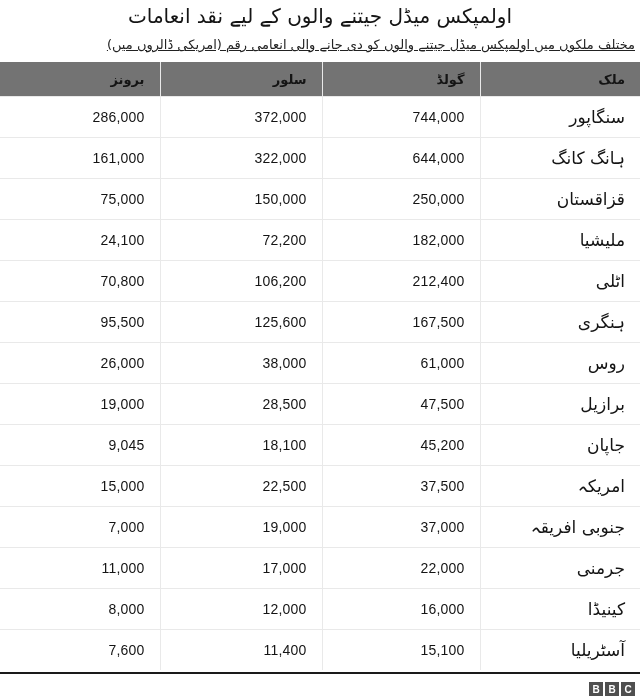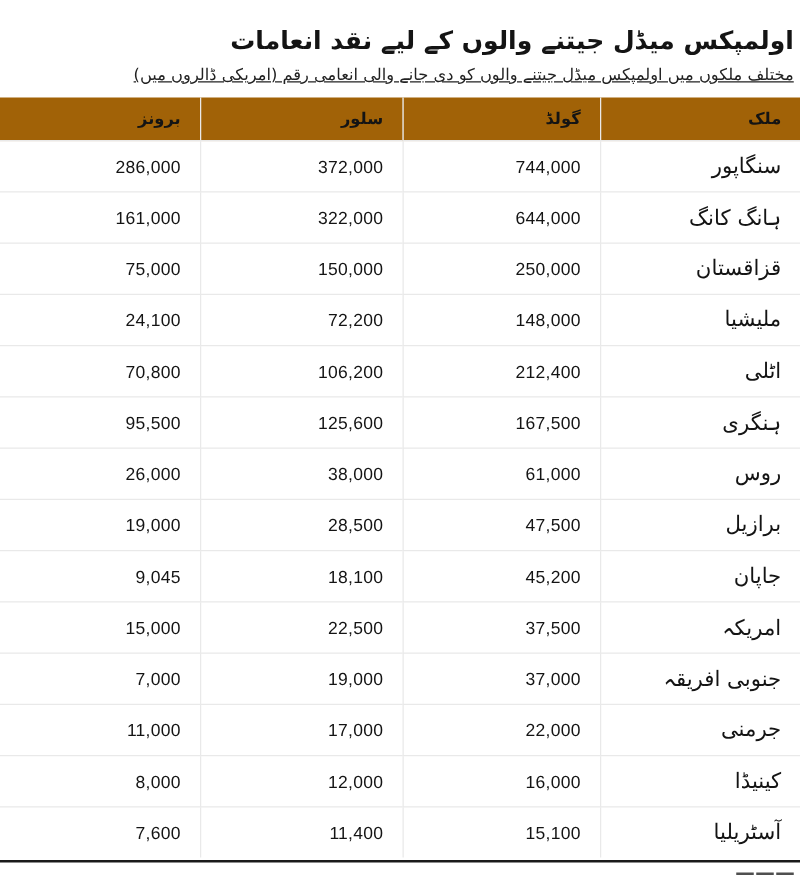--- a/index.html
+++ b/index.html
@@ -1,33 +1,33 @@
 <!DOCTYPE html>
 <html lang="ur" dir="rtl"><head>
 <meta charset="utf-8">
 <style>
   html,body { margin:0; padding:0; }
   body {
     width:640px; height:700px; background:#ffffff; overflow:hidden;
     font-family:"DejaVu Sans", sans-serif; direction:rtl; color:#141414;
   }
   .title {
-    font-size:20px; font-weight:bold; text-align:right;
-    margin:20px 5px 0 5px; line-height:24px; color:#141414;
+    font-size:20px; font-weight:normal; text-align:center;
+    margin:4px 5px 0 5px; line-height:24px; color:#141414;
   }
   .subtitle {
     font-size:13px; text-align:right; margin:7px 5px 0 5px;
     line-height:19px; color:#222222; font-weight:normal;text-decoration:underline;
   }
   table.prize-table {
     width:640px; border-collapse:collapse; border:hidden;
     table-layout:fixed; margin-top:8px;
   }
   .prize-table th {
-    background:#a16207; height:34px; font-size:13px; font-weight:bold;
+    background:#737373; height:34px; font-size:13px; font-weight:bold;
     text-align:right; padding:0 15px 0 4px; border:1px solid #e9e9e9;
     vertical-align:middle; color:#141414;
   }
   .prize-table td {
     height:40px; font-size:17px; text-align:right;
     padding:0 15px 0 4px; border:1px solid #e9e9e9;
     vertical-align:middle; background:#ffffff; color:#141414;
   }
   .prize-table td.num {
     font-family:Liberation Sans, sans-serif;
@@ -81,21 +81,21 @@
         <td class="num">161,000</td>
       </tr>
       <tr>
         <td>قزاقستان</td>
         <td class="num">250,000</td>
         <td class="num">150,000</td>
         <td class="num">75,000</td>
       </tr>
       <tr>
         <td>ملیشیا</td>
-        <td class="num">148,000</td>
+        <td class="num">182,000</td>
         <td class="num">72,200</td>
         <td class="num">24,100</td>
       </tr>
       <tr>
         <td>اٹلی</td>
         <td class="num">212,400</td>
         <td class="num">106,200</td>
         <td class="num">70,800</td>
       </tr>
       <tr>

